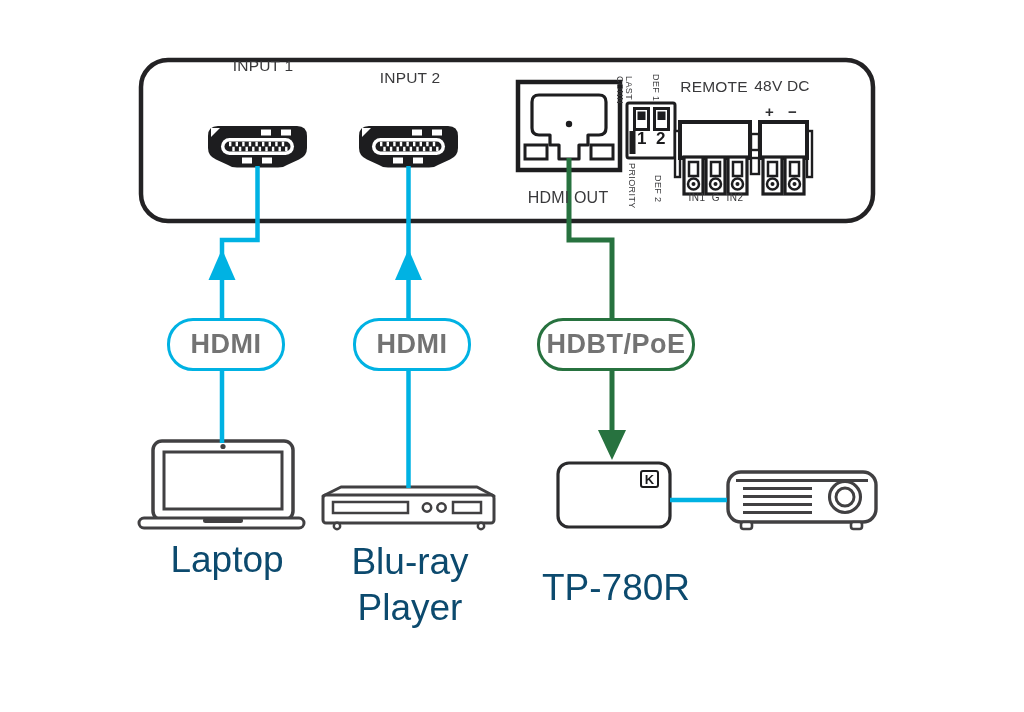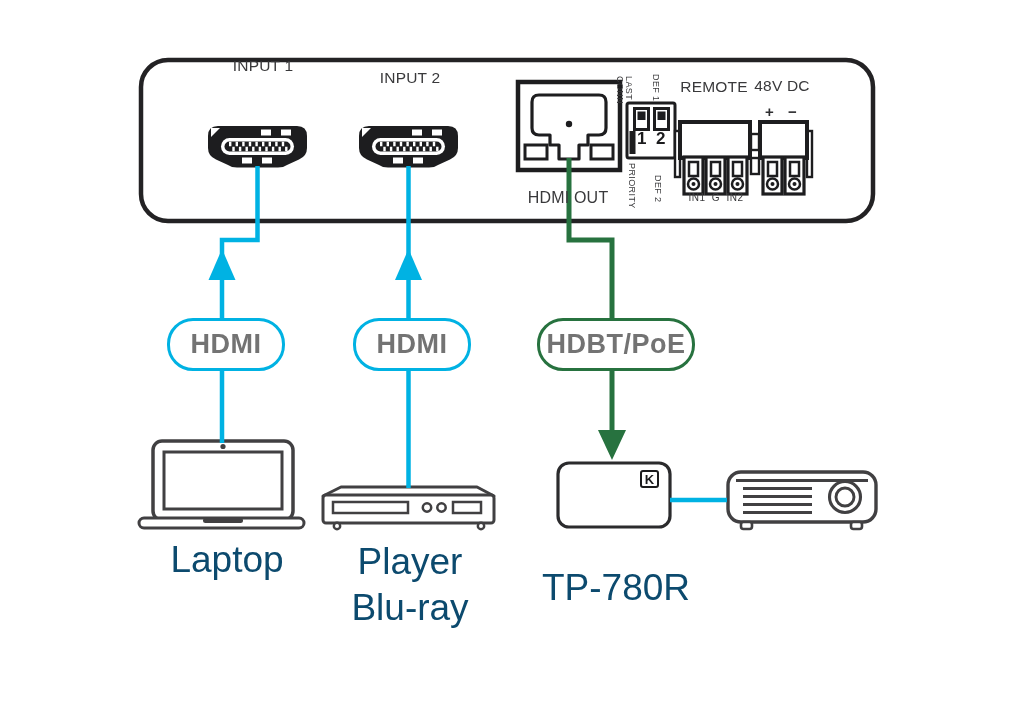--- a/index.html
+++ b/index.html
@@ -190,19 +190,19 @@
     <div class="vlbl" style="left:653px;top:175px;">DEF 2</div>
     <div class="dipnum" style="left:637px;top:129px;">1</div>
     <div class="dipnum" style="left:656px;top:129px;">2</div>
 
     <div class="klogo">
       <span>K</span>
     </div>
 
     <div class="dlabel" style="left:227px;top:539px;">Laptop</div>
     <div class="dlabel dlabel2" style="left:410px;top:539px;">
+      <div>Blu-ray</div>
       <div>Player</div>
-      <div>Blu-ray</div>
     </div>
     <div class="dlabel" style="left:616px;top:539px;margin-top:28px;">TP-780R</div>
   </div>
 
 </div>
 
 </body></html>

